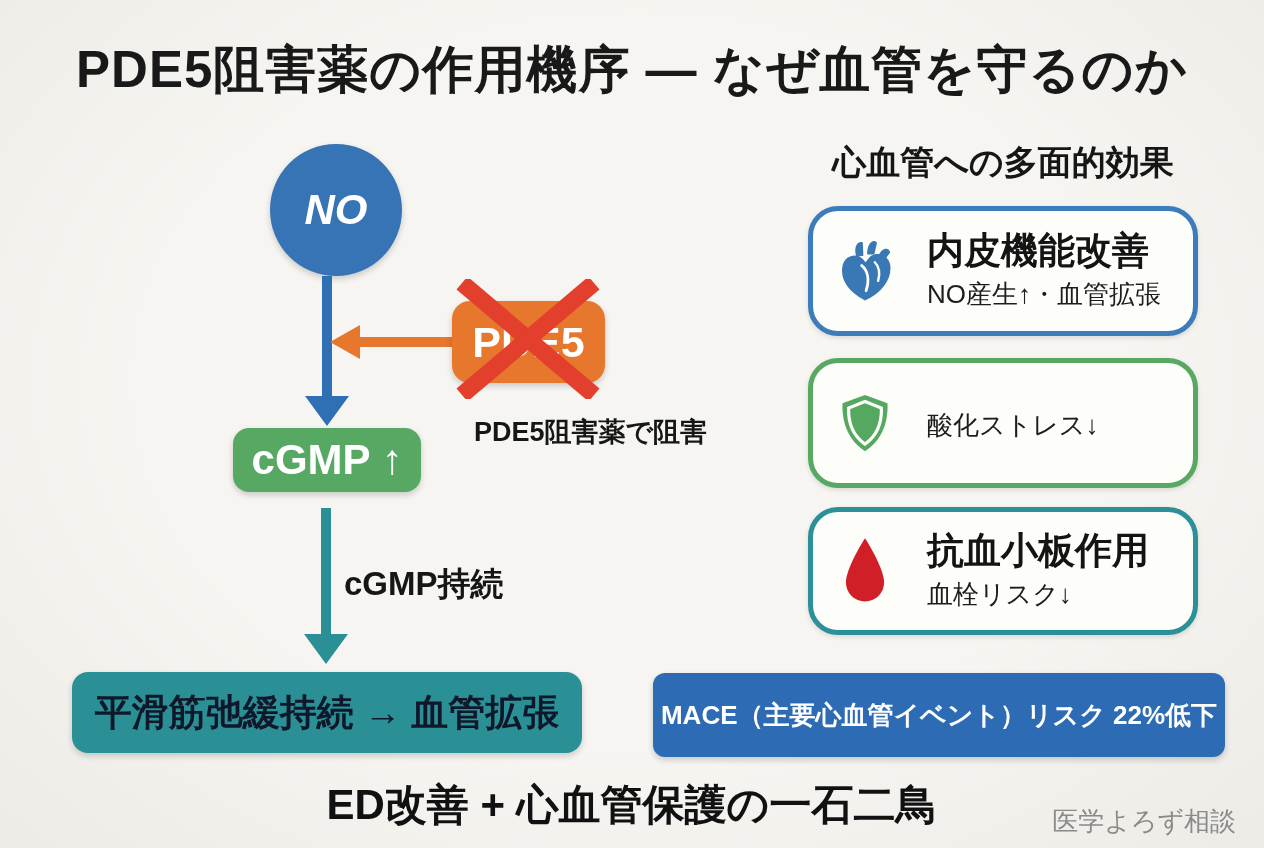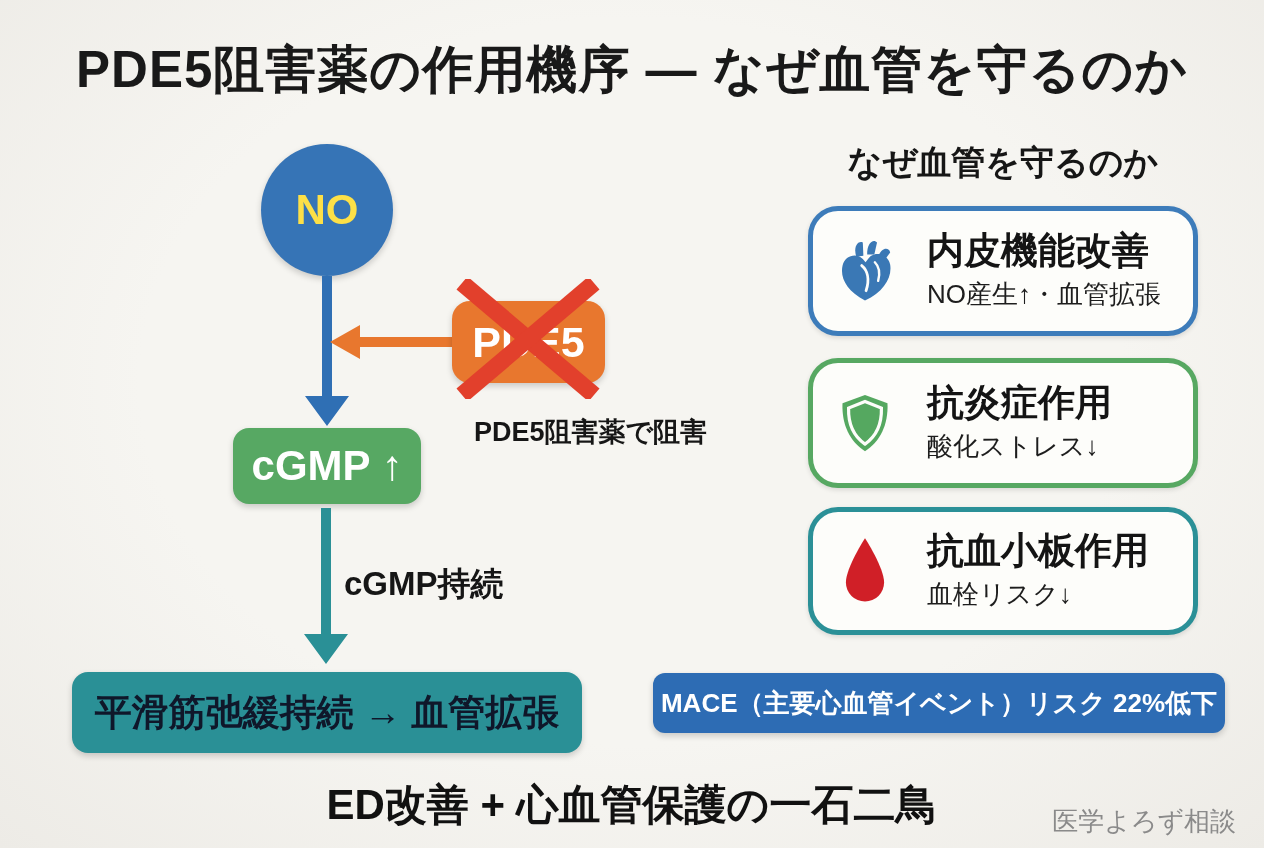--- a/index.html
+++ b/index.html
@@ -20,44 +20,45 @@
   .page-title{
     top:36px;left:0;width:100%;
     text-align:center;
     font-size:51px;font-weight:800;
     letter-spacing:1px;
     color:#191919;
   }
 
   
   .no-circle{
-    left:261px;top:144px;width:132px;height:132px;
+    left:270px;top:144px;width:132px;height:132px;
     border-radius:50%;
     background:#3674b6;
     display:flex;align-items:center;justify-content:center;
-    color:#fde047;font-size:42px;font-weight:800;
-    box-shadow:0 3px 6px rgba(0,0,0,.18);
+    color:#ffffff;font-size:42px;font-weight:800;
+    box-shadow:0 3px 6px rgba(0,0,0,.18);
+    font-style:italic;
   }
   .flow-arrow{display:block;}
 
   .pde5-box{
     left:452px;top:301px;width:153px;height:82px;
     border-radius:18px;background:#e8772e;
     display:flex;align-items:center;justify-content:center;
     color:#fff;font-size:43px;font-weight:800;
     box-shadow:0 3px 6px rgba(0,0,0,.18);
   }
   .pde5-caption{
     left:448px;top:414px;width:285px;
     text-align:center;
     font-size:27px;font-weight:800;color:#161616;
   }
 
   .cgmp-box{
-    left:233px;top:428px;width:188px;height:76px;
+    left:233px;top:428px;width:188px;height:64px;
     border-radius:16px;background:#57a863;
     display:flex;align-items:center;justify-content:center;
     color:#fff;font-size:42px;font-weight:800;
     box-shadow:0 3px 6px rgba(0,0,0,.18);
   }
   .cgmp-arrow-label{
     left:344px;top:562px;
     font-size:33px;font-weight:800;color:#161616;
     white-space:nowrap;
   }
@@ -90,21 +91,21 @@
   }
   .card-1{top:206px;height:130px;}
   .card-2{top:358px;height:130px;}
   .card-3{top:507px;height:128px;}
   .card .txt{display:flex;flex-direction:column;}
   .card .card-title{font-size:37px;font-weight:800;color:#141414;line-height:1.15;white-space:nowrap;}
   .card .card-sub{font-size:26px;font-weight:500;color:#1d1d1d;margin-top:4px;white-space:nowrap;}
   .card .icon-box{display:flex;align-items:center;justify-content:center;width:72px;flex:0 0 72px;}
 
   .evidence-banner{
-    left:653px;top:673px;width:572px;height:60px;
+    left:653px;top:673px;width:572px;height:84px;
     box-sizing:border-box;
     border-radius:12px;background:#2d6cb4;
     display:flex;flex-direction:column;align-items:center;justify-content:center;
     gap:3px;
     color:#fff;
     box-shadow:0 3px 6px rgba(0,0,0,.18);
   }
   .evidence-line1{font-size:26px;font-weight:800;white-space:nowrap;}
   .evidence-line2{font-size:22px;font-weight:400;opacity:.96;white-space:nowrap;}
 
@@ -157,21 +158,21 @@
   <svg class="abs flow-arrow" style="left:304px;top:508px;" width="44" height="156" viewBox="0 0 44 156">
     <polygon points="17,0 27,0 27,126 44,126 22,156 0,126 17,126" fill="#2a9096"></polygon>
   </svg>
 
   <div class="abs cgmp-arrow-label">cGMP持続</div>
 
   <div class="abs outcome-box">
     <span>平滑筋弛緩持続 → 血管拡張</span>
   </div>
 
-  <div class="abs effects-heading">なぜ血管を守るのか</div>
+  <div class="abs effects-heading">心血管への多面的効果</div>
 
   <div class="abs card card-1" style="border-color: rgb(61, 124, 186);">
     <div class="icon-box">
       <svg width="70" height="72" viewBox="0 0 64 64">
         <g fill="#3a78b5">
           <path d="M24 19 C21 9 26 4 30 6 L30.5 18 Z"></path>
           <path d="M34 17 C33.5 6 40 2 43 6 L40.5 17 Z"></path>
           <path d="M44 19 C47 10 54 10 55 15 L50 22 Z"></path>
           <path d="M32 59 C15 50 9 38 11.5 27 C13.5 18 24 15 30 21 L32.5 24 L35.5 20 C41.5 13.5 53 16.5 55 26 C57 38 49 51 32 59 Z"></path>
         </g>
@@ -186,21 +187,20 @@
   </div>
 
   <div class="abs card card-2" style="border-color: rgb(87, 168, 98);">
     <div class="icon-box">
       <svg width="60" height="68" viewBox="0 0 64 64">
         <path d="M32 2 L56 11 C57 34 48 52 32 62 C16 52 7 34 8 11 Z" fill="#55a860"></path>
         <path d="M32 9 L49.5 16 C50 33 43.5 46.5 32 54.5 C20.5 46.5 14 33 14.5 16 Z" fill="none" stroke="#fdfdfa" stroke-width="3.4"></path>
       </svg>
     </div>
     <div class="txt">
-      <span class="card-title">抗炎症作用</span>
       <span class="card-sub">酸化ストレス↓</span>
     </div>
   </div>
 
   <div class="abs card card-3" style="border-color: rgb(43, 144, 151);">
     <div class="icon-box">
       <svg width="48" height="70" viewBox="0 0 44 64">
         <path d="M22 2 C22 2 4.5 29 4.5 42.5 A17.5 17.5 0 0 0 39.5 42.5 C39.5 29 22 2 22 2 Z" fill="#d01f27"></path>
       </svg>
     </div>

